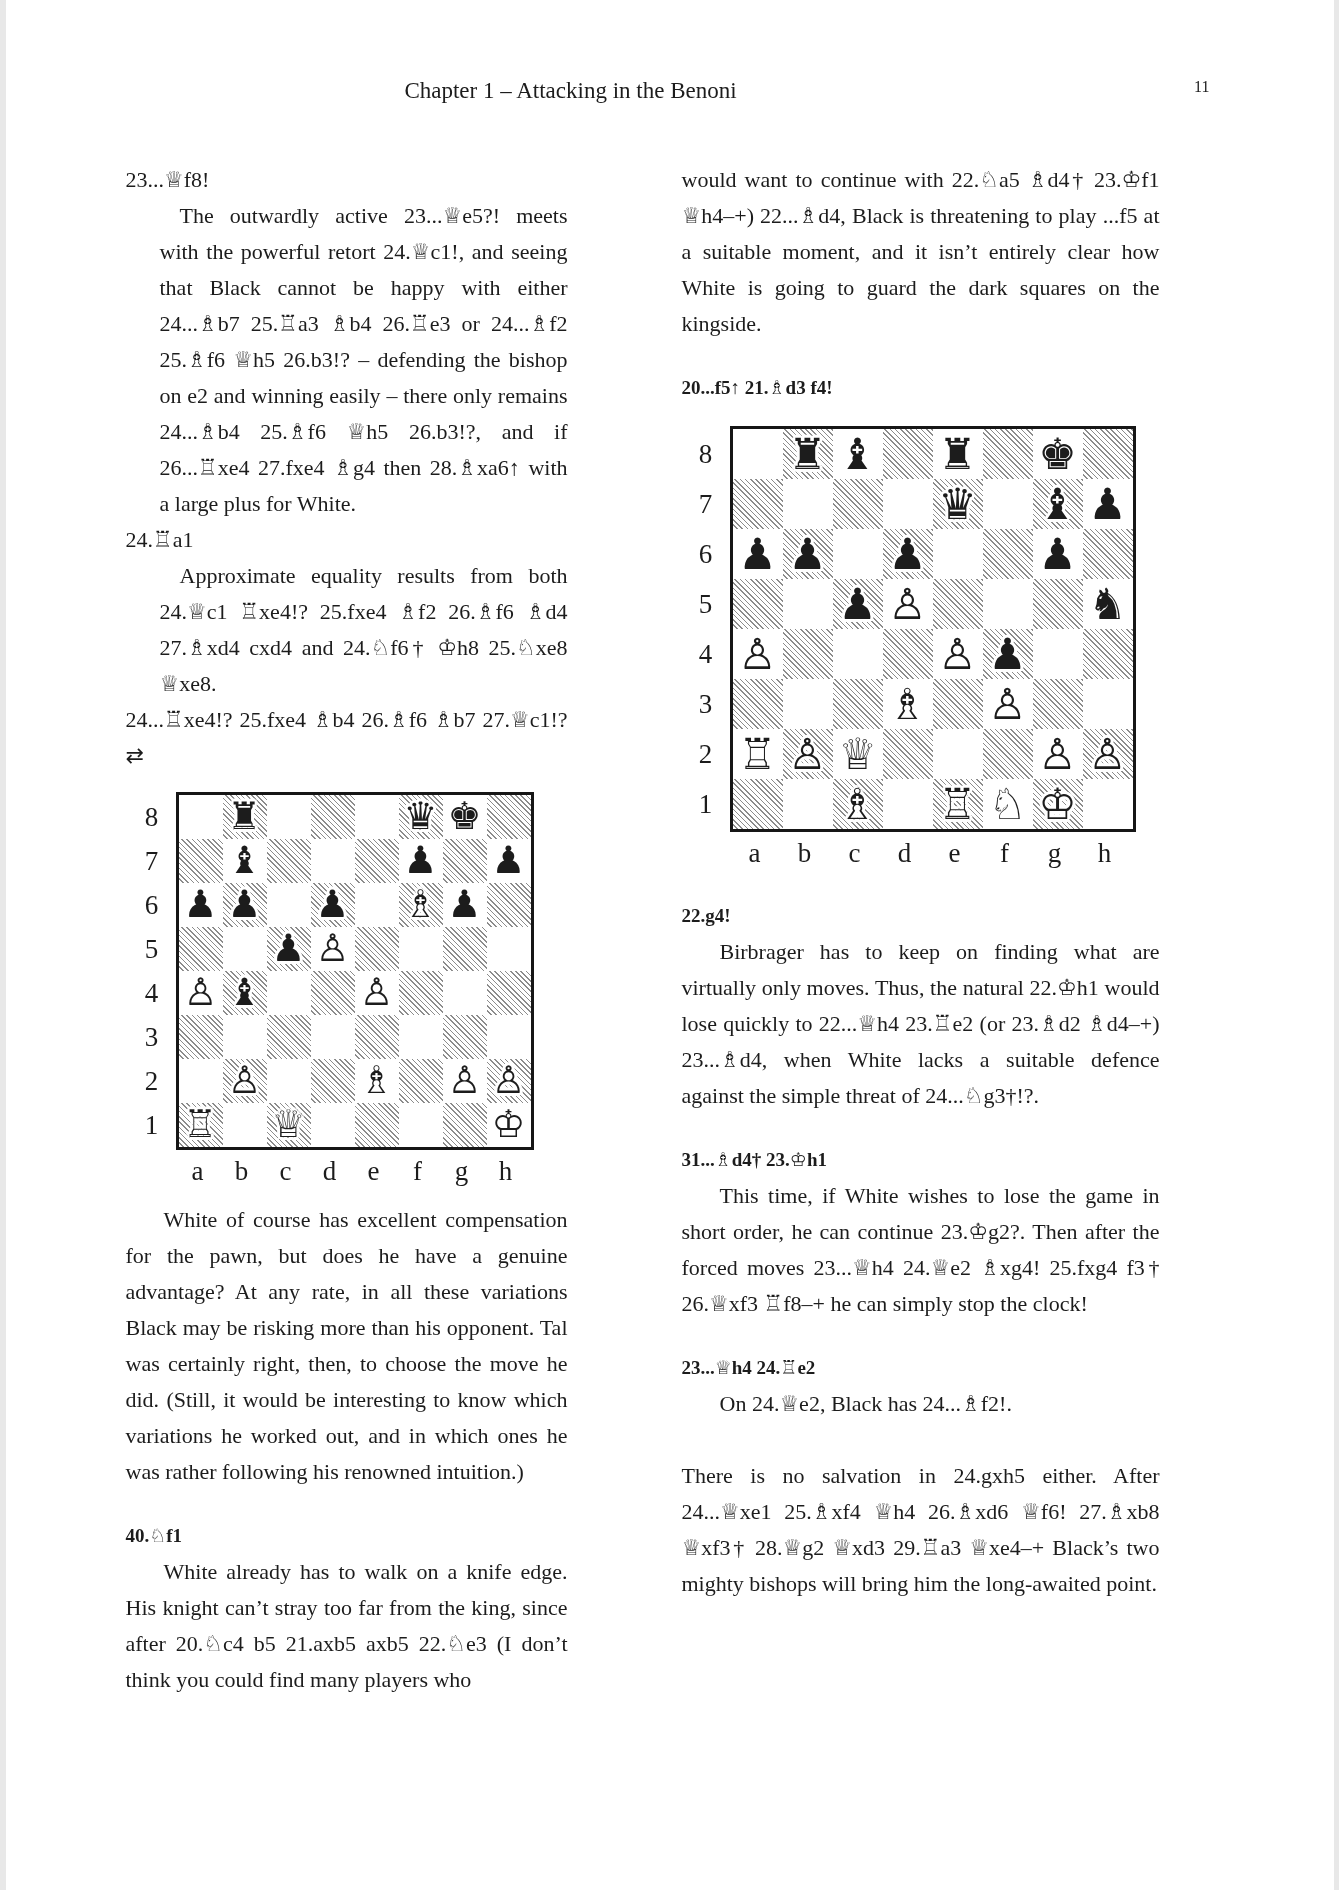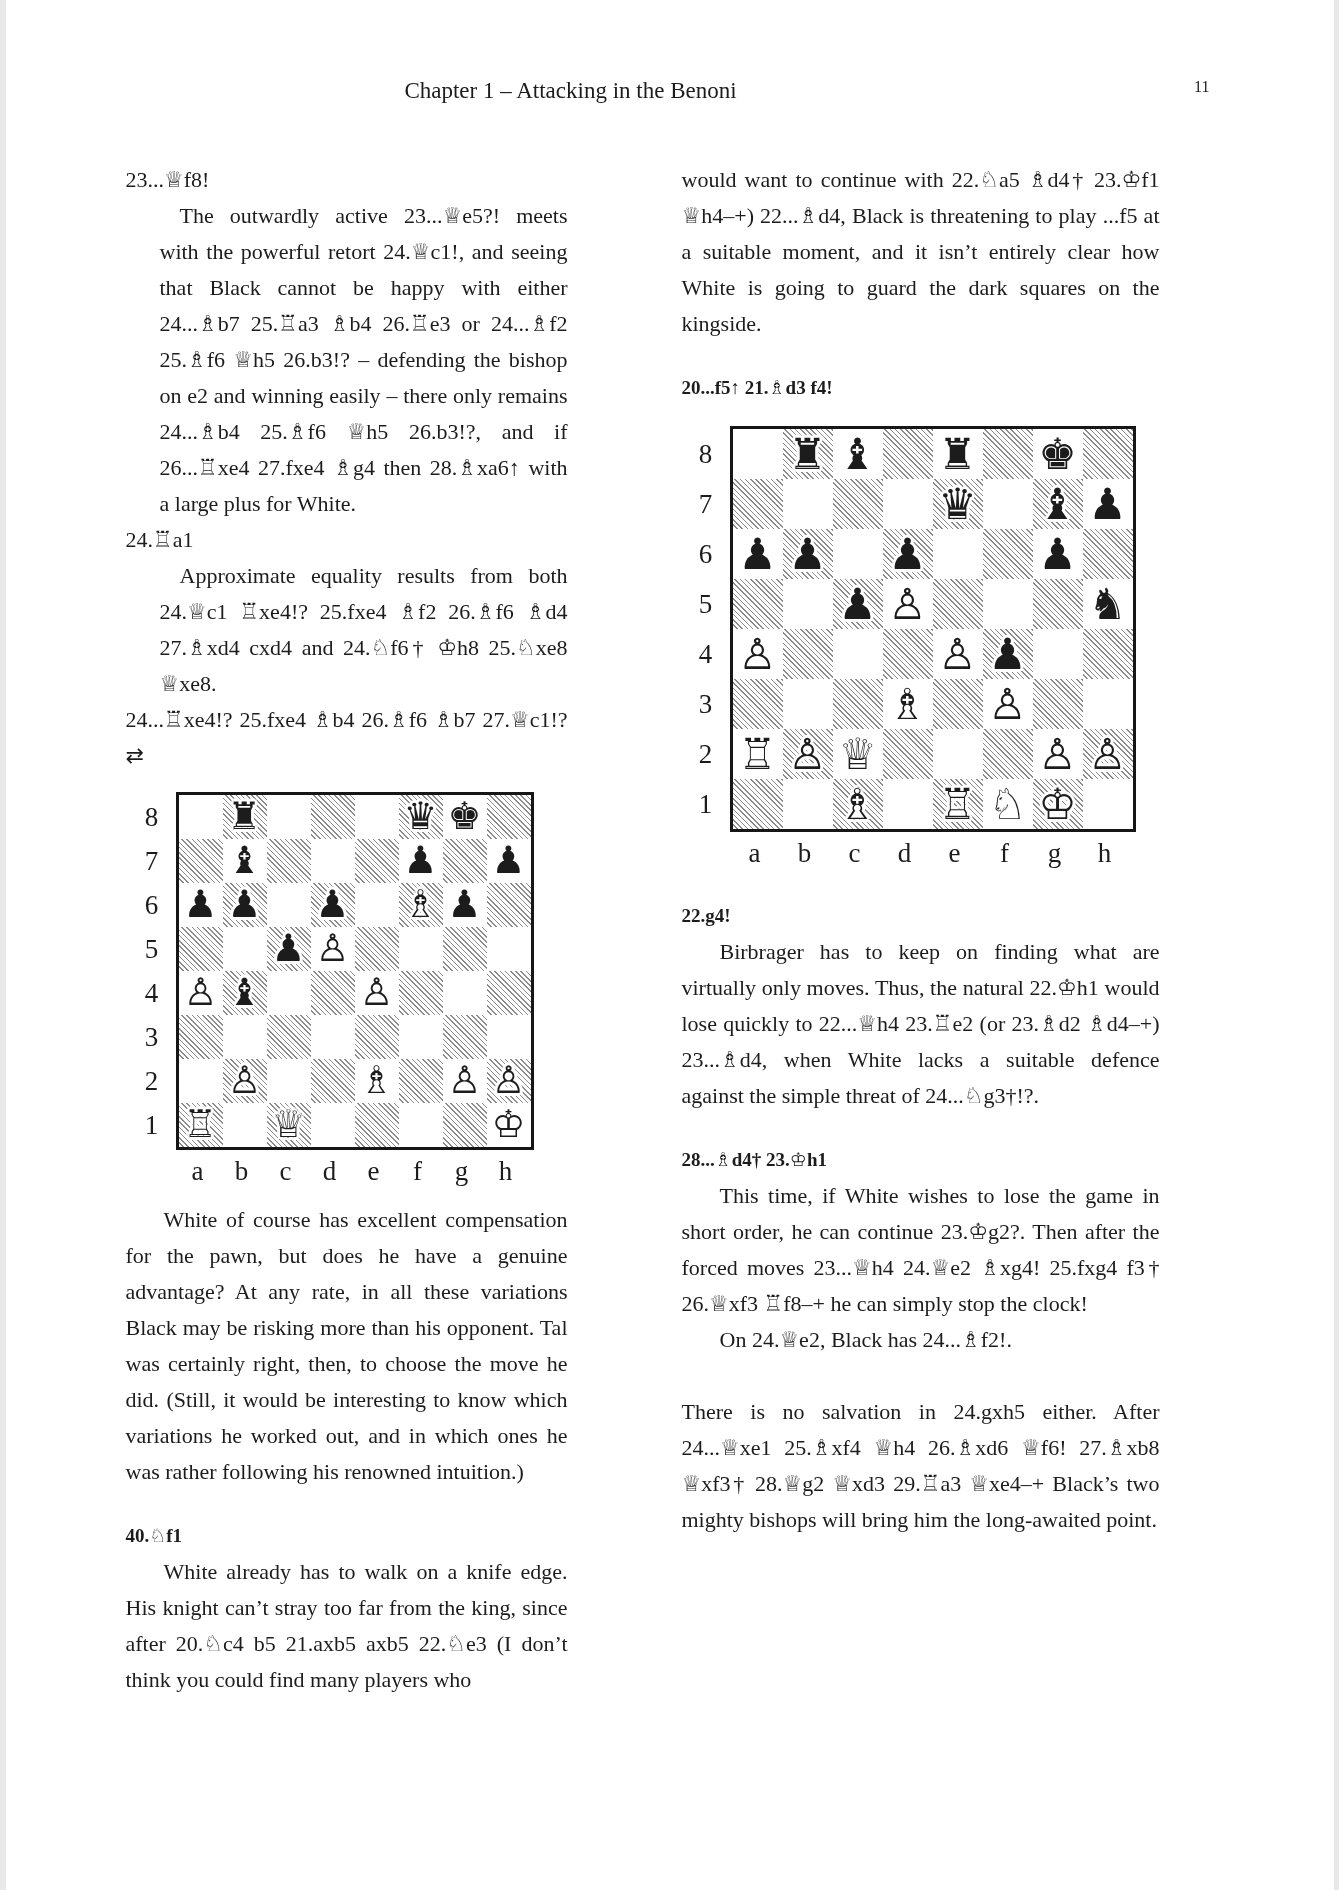--- a/index.html
+++ b/index.html
@@ -334,19 +334,20 @@
               <div class="flabel">d</div>
               <div class="flabel">e</div>
               <div class="flabel">f</div>
               <div class="flabel">g</div>
               <div class="flabel">h</div>
             </div>
           </div>
         </div>
         <div class="bhead">22.g4!</div>
         <p class="para indent">Birbrager has to keep on finding what are virtually only moves. Thus, the natural 22.♔h1 would lose quickly to 22...♕h4 23.♖e2 (or 23.♗d2 ♗d4–+) 23...♗d4, when White lacks a suitable defence against the simple threat of 24...♘g3†!?.</p>
-        <div class="bhead">28...♗d4† 23.♔h1</div>
+        <div class="bhead">31...♗d4† 23.♔h1</div>
         <p class="para indent">This time, if White wishes to lose the game in short order, he can continue 23.♔g2?. Then after the forced moves 23...♕h4 24.♕e2 ♗xg4! 25.fxg4 f3† 26.♕xf3 ♖f8–+ he can simply stop the clock!</p>
+        <div class="bhead">23...♕h4 24.♖e2</div>
         <p class="para indent">On 24.♕e2, Black has 24...♗f2!.</p>
         <p class="para spaced">There is no salvation in 24.gxh5 either. After 24...♕xe1 25.♗xf4 ♕h4 26.♗xd6 ♕f6! 27.♗xb8 ♕xf3† 28.♕g2 ♕xd3 29.♖a3 ♕xe4–+ Black’s two mighty bishops will bring him the long-awaited point.</p>
       </div>
   </div>
 </div>
 
 </body></html>

